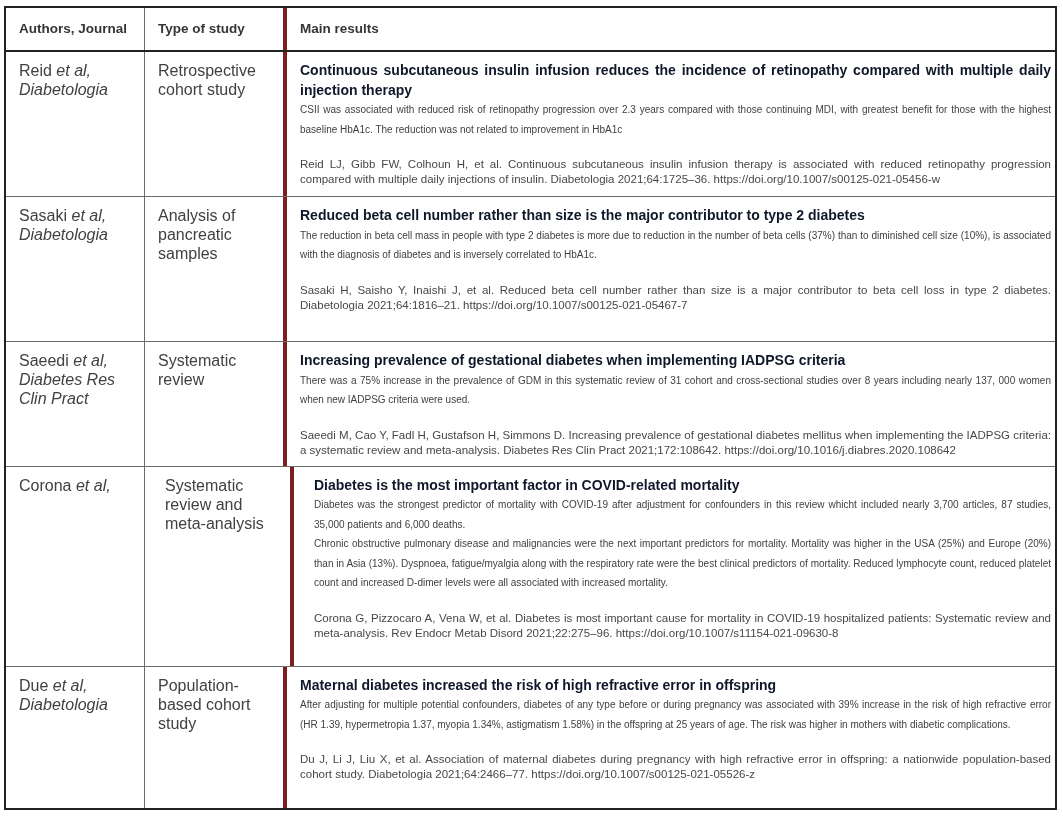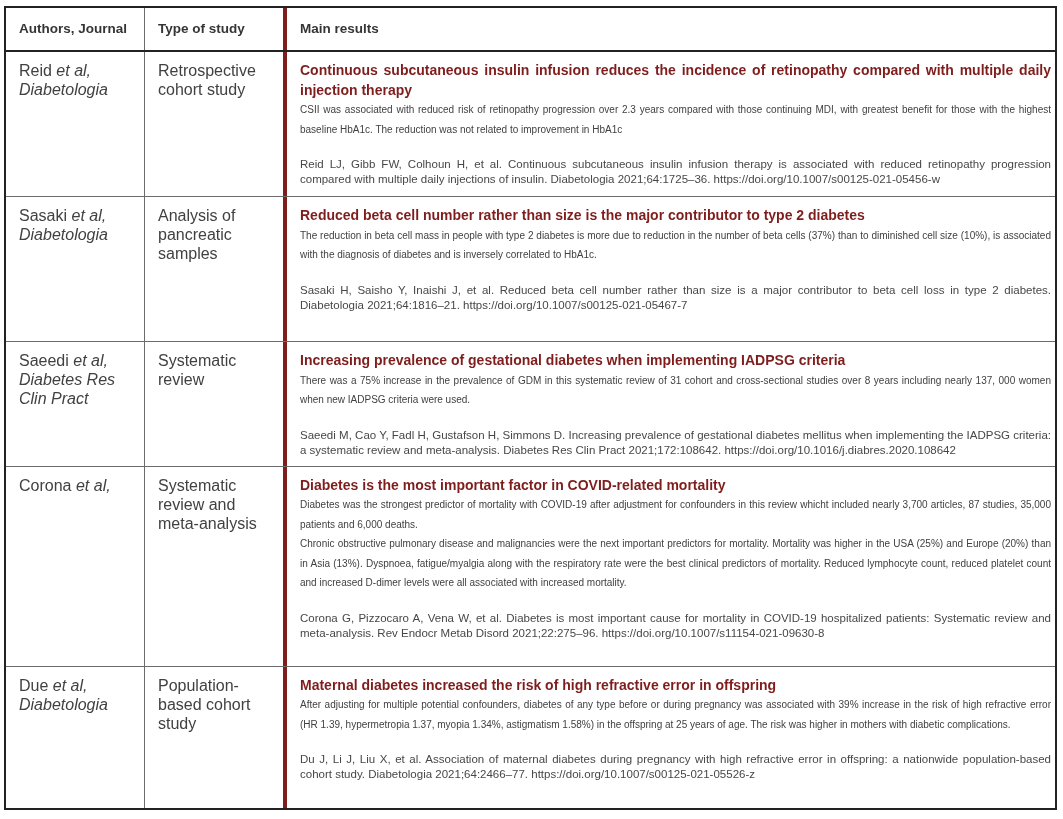--- a/index.html
+++ b/index.html
@@ -28,37 +28,37 @@
   .hcell {
     font-size:13.5px; font-weight:bold; color:#353535;
     line-height:18px;
   }
   .author-cell, .type-cell {
     font-size:16px; line-height:19px; color:#414141;
   }
   .author-cell .journal { display:block; }
   .author-cell i, .type-cell i { font-style:italic; }
   .title {
-    font-size:14px; font-weight:bold; color:#7f1d1d;
+    font-size:14px; font-weight:bold; color:#0f172a;
     line-height:19.5px; text-align:justify;
   }
   .bodytext p {
     font-size:10px; line-height:19.5px; color:#414141;
     text-align:justify;
   }
   .cite {
     margin-top:18px;
     font-size:11.5px; line-height:15px; color:#474747;
     text-align:justify;
   }
   
   .r0 { min-height:145px; }
   .r1 { min-height:145px; }
   .r2 { min-height:123px; }
-  .r3 { min-height:200px; }
+  .r3 { min-height:200px;gap:7px; }
   .r4 { min-height:141px; }
 </style>
 </head>
 <body>
 
 <div class="tbl">
   <div class="thead">
     <div class="cell c1 hcell">Authors, Journal</div>
     <div class="cell c2 hcell">Type of study</div>
     <div class="cell c3 hcell">Main results</div>

